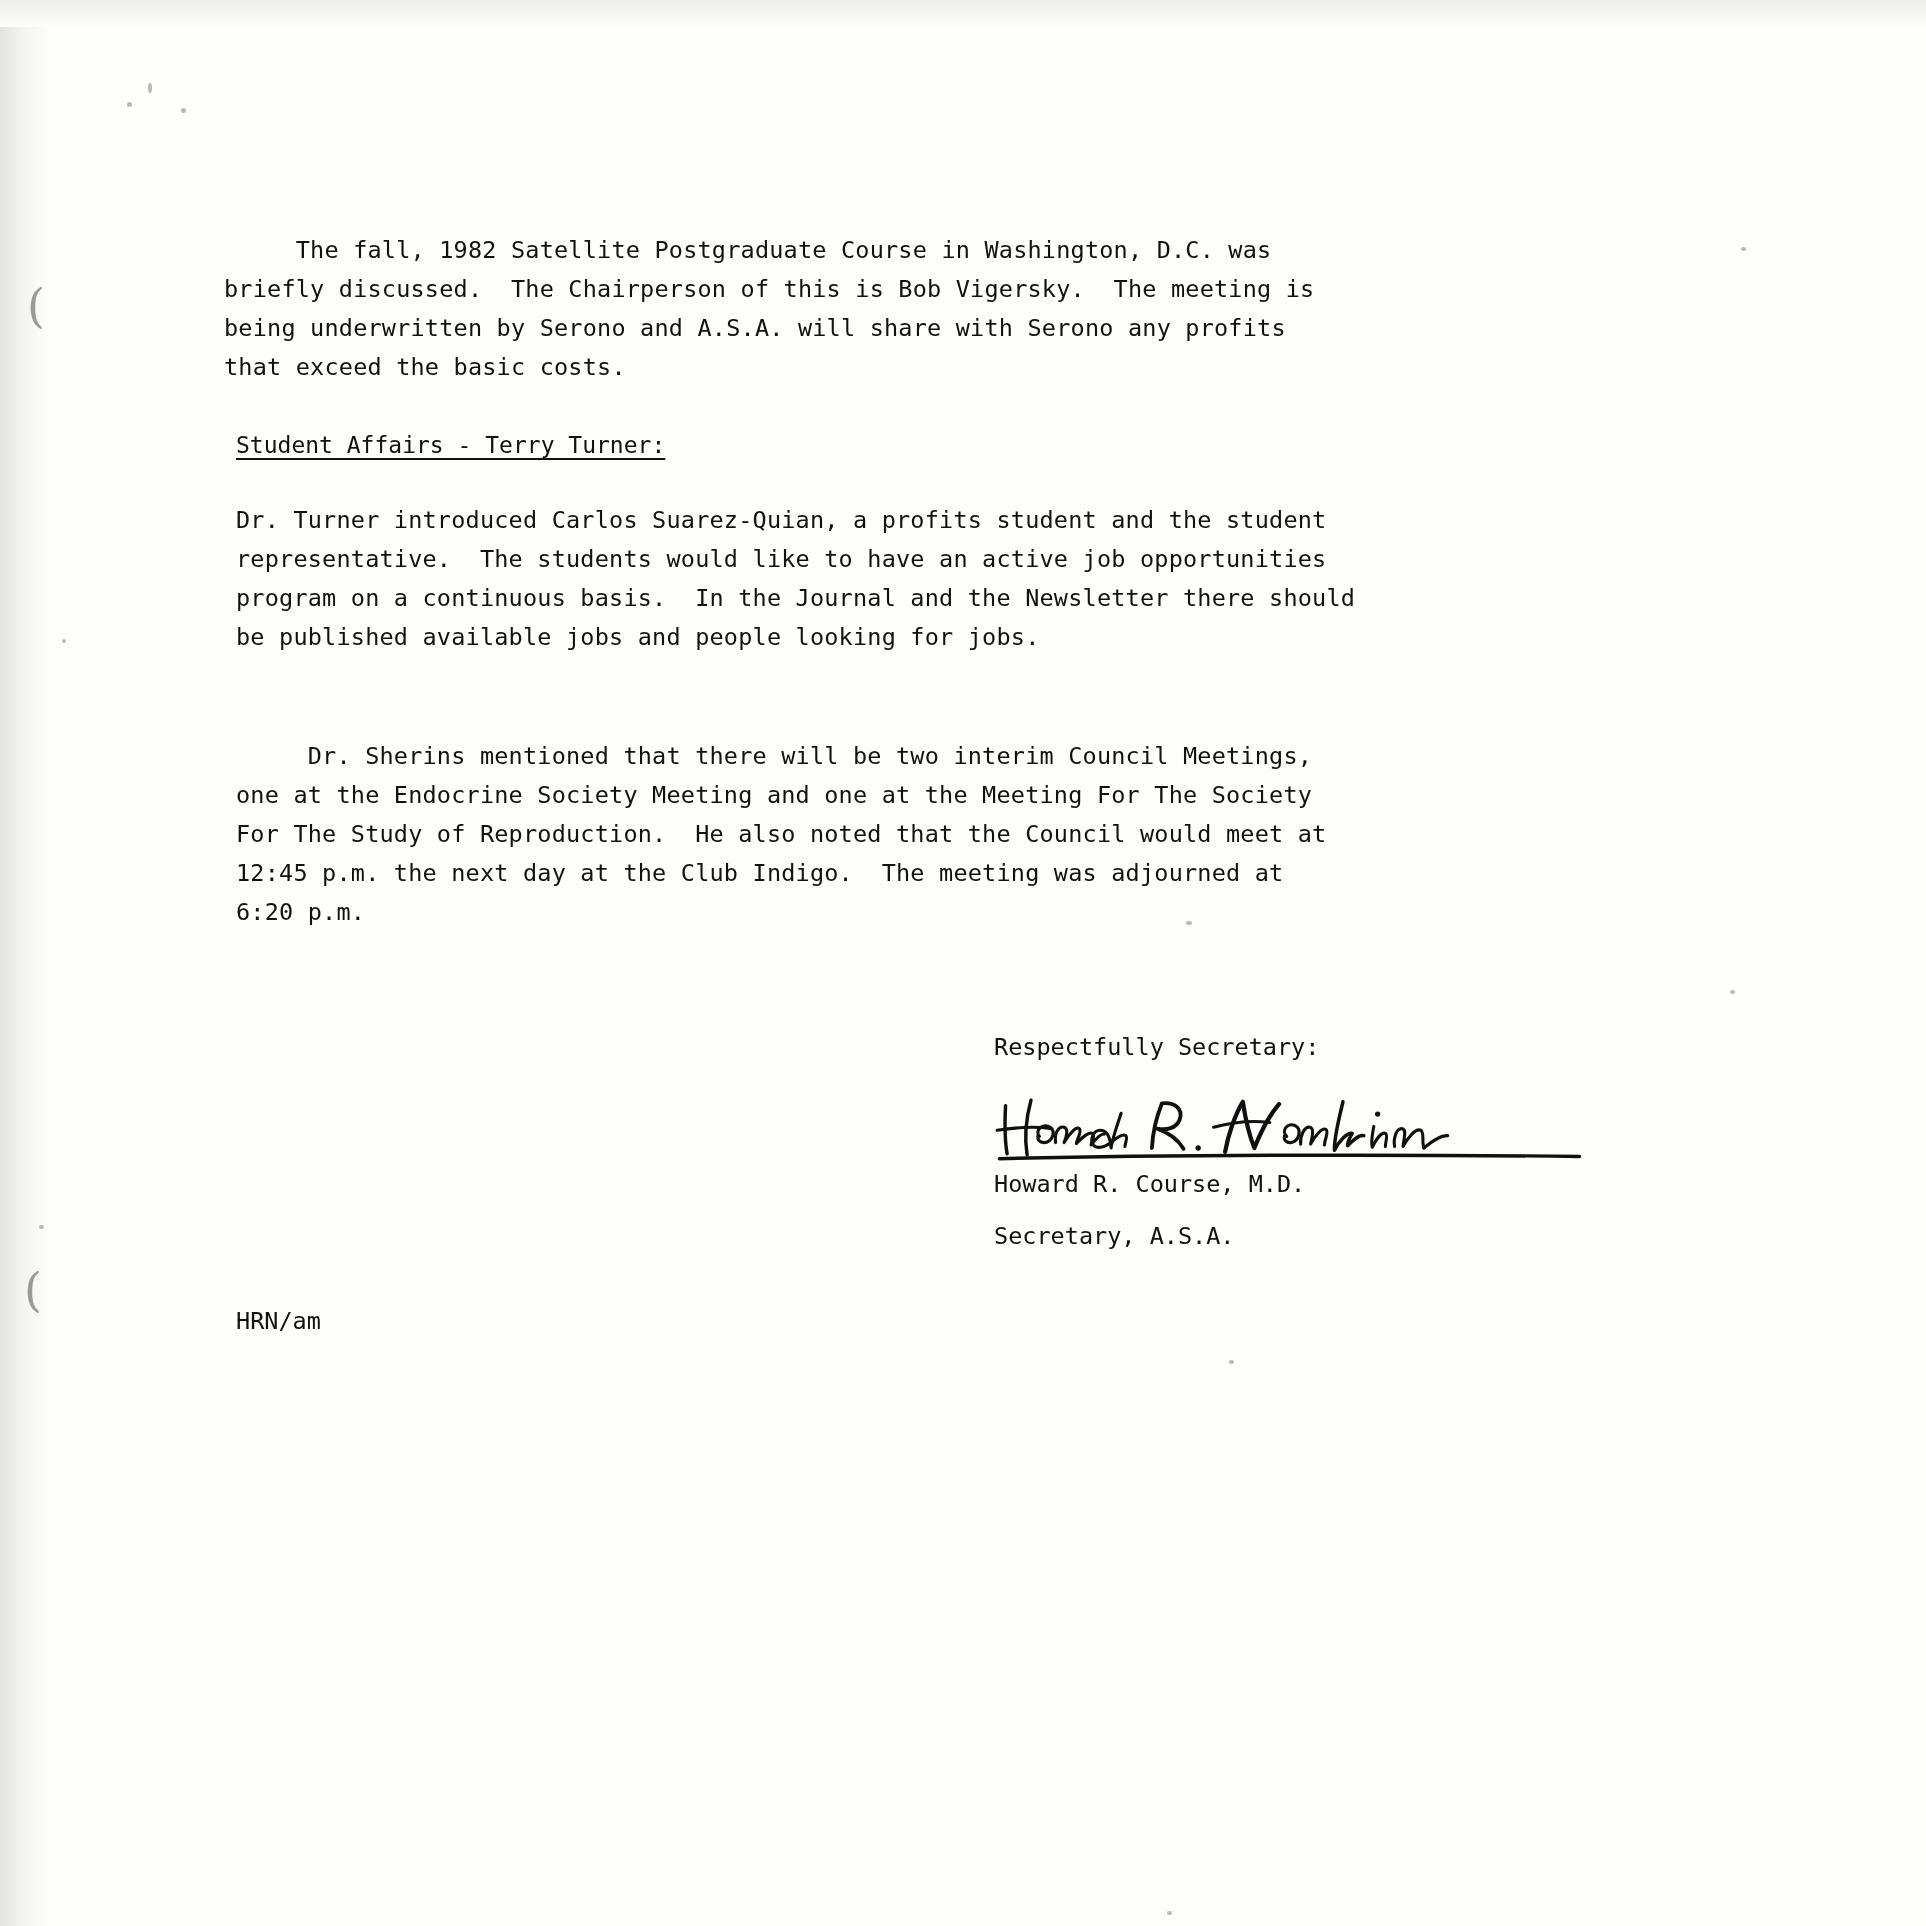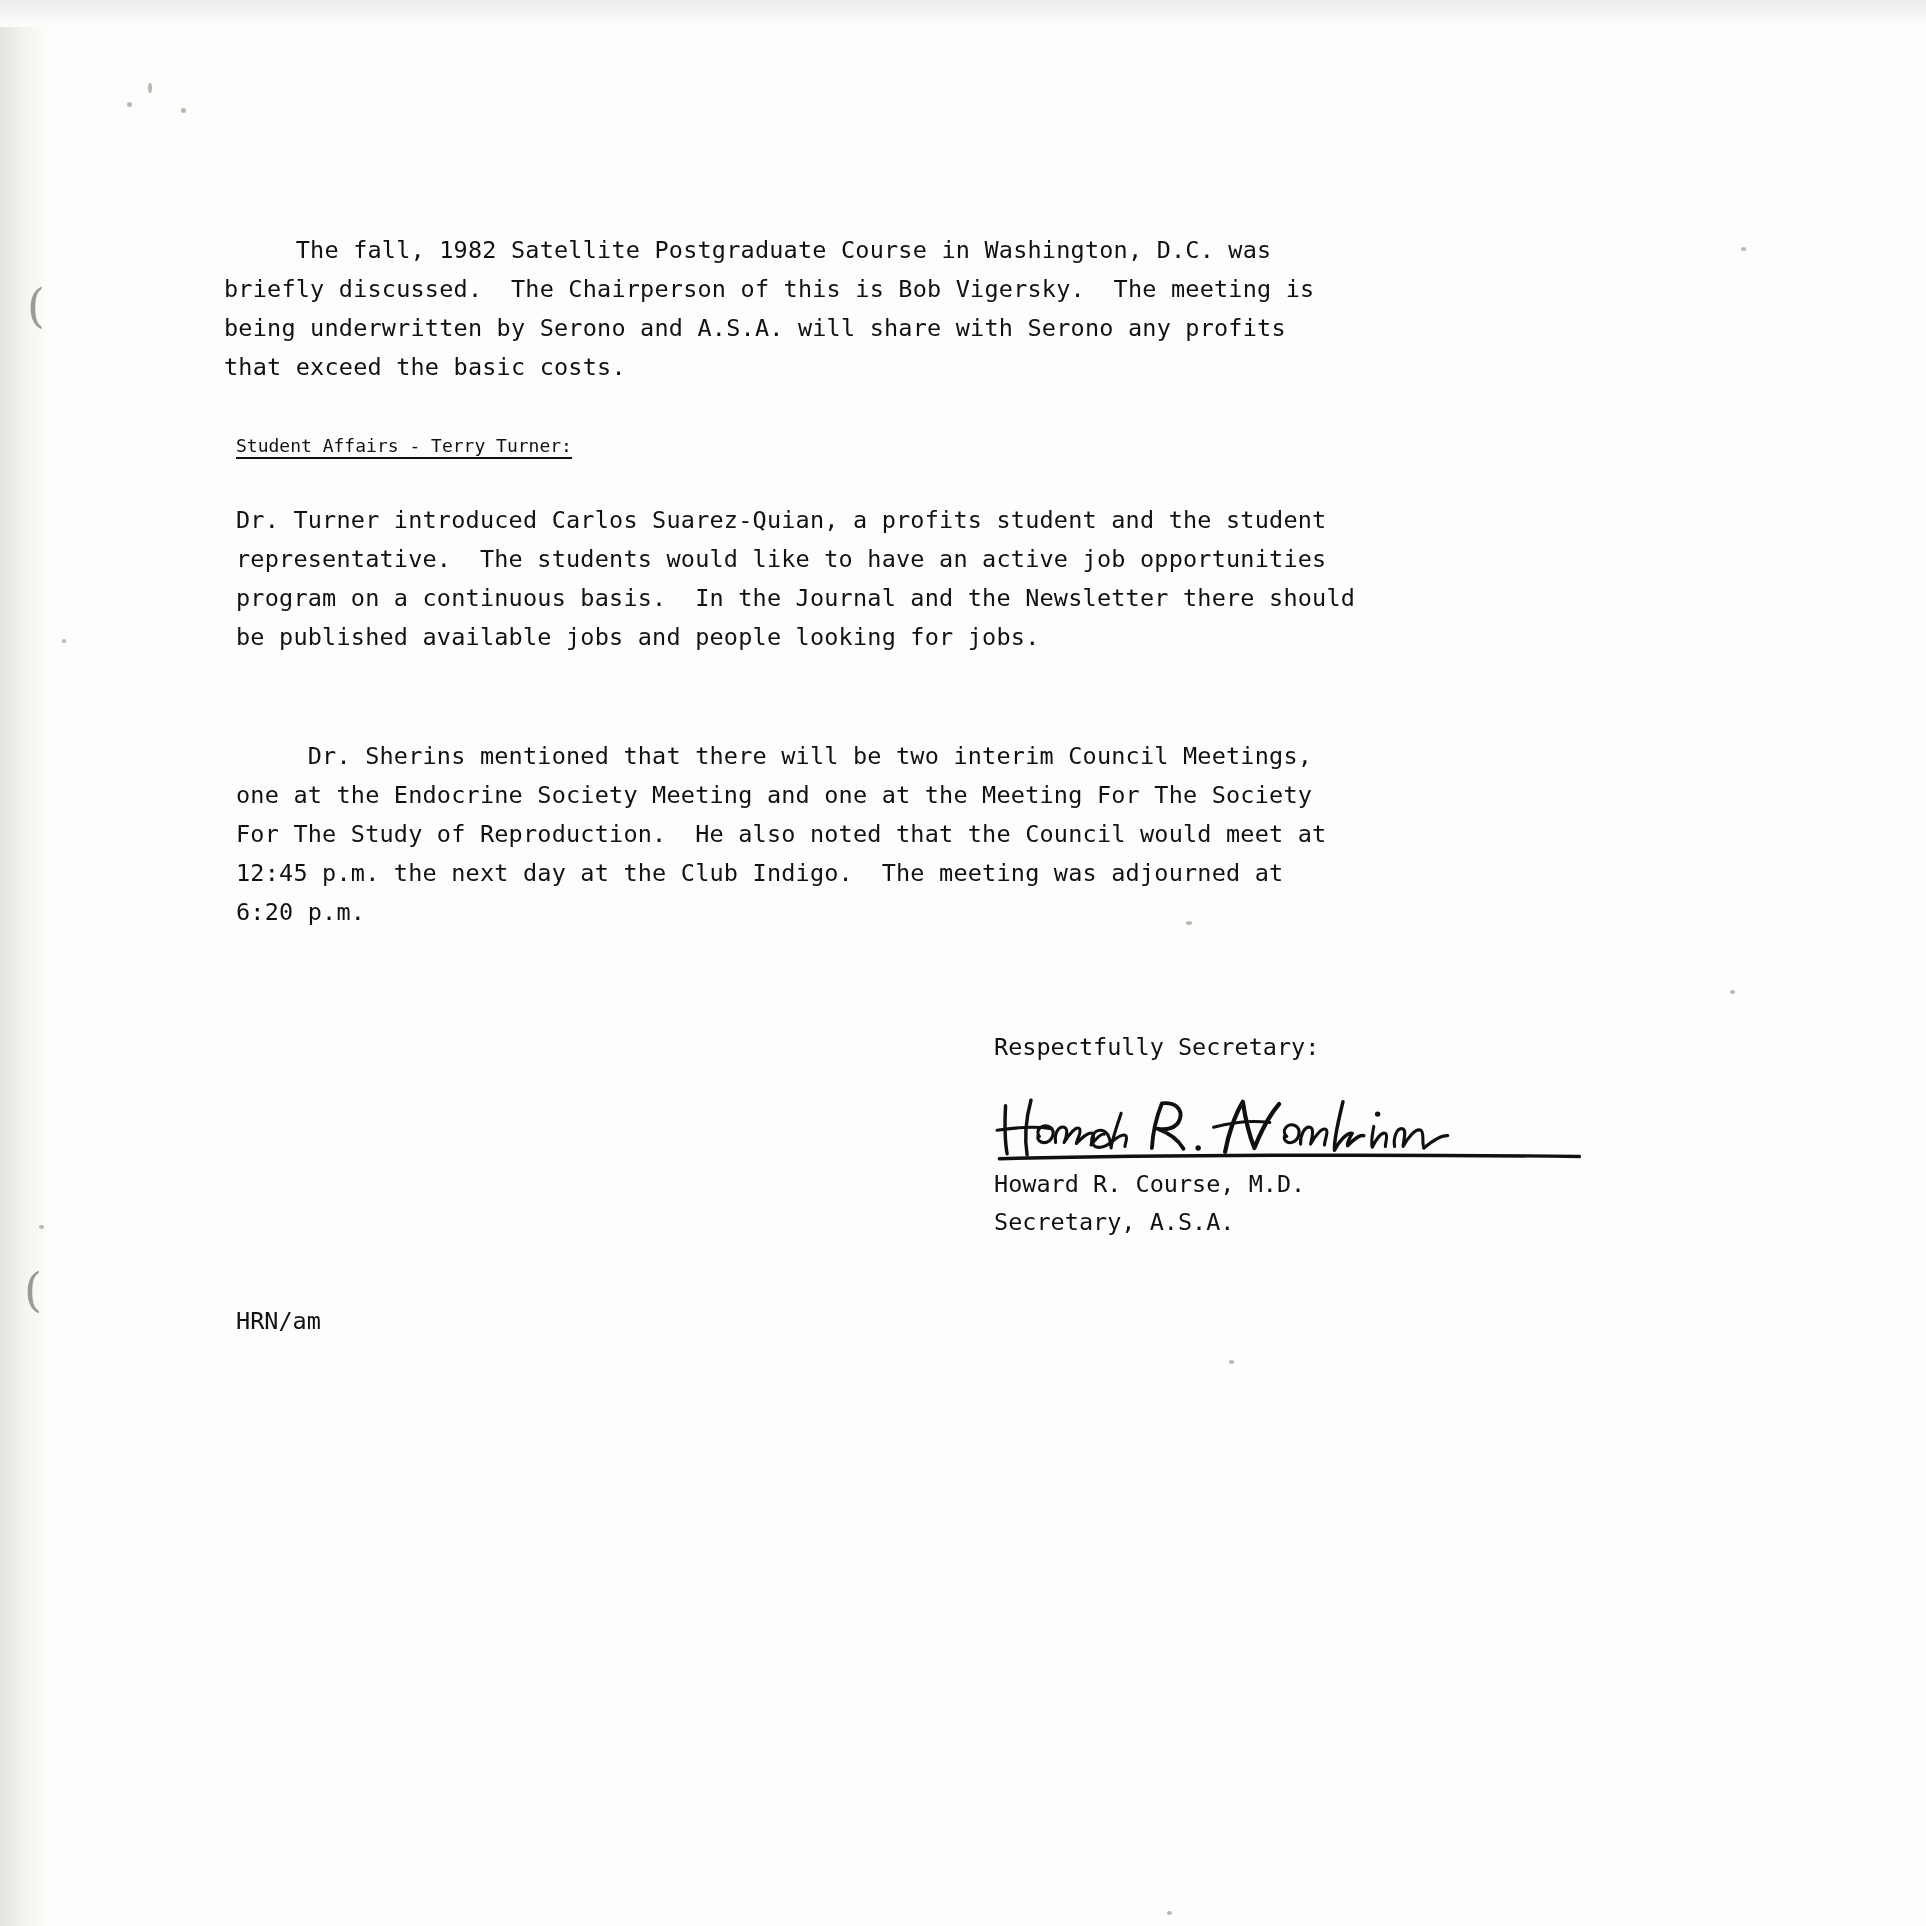--- a/index.html
+++ b/index.html
@@ -36,21 +36,21 @@
     line-height: 39px;
     letter-spacing: 0.2px;
     white-space: pre;
   }
 
   .para1 { left: 224px; top: 231px; }
   .heading {
     position: absolute;
     left: 236px;
     top: 426px;
-    font-size: 18px;
+    font-size: 23px;
     line-height: 39px;
     color: #111111;
     white-space: pre;
     text-decoration: underline;
     text-underline-offset: 4.6px;
     text-decoration-thickness: 1.5px;
   }
   .para2 { left: 236px; top: 501px; }
   .para3 { left: 236px; top: 693px; margin-top: 44px; }
 
@@ -180,19 +180,19 @@
           <path d="M1040 146 C 1036 122, 1046 98, 1060 100 C 1072 102, 1064 126, 1062 146 C 1074 124, 1094 98, 1108 104 C 1118 110, 1110 132, 1116 150" stroke-width="8"></path>
 
           <path d="M1116 150 C 1140 130, 1160 116, 1178 118" stroke-width="8"></path>
 
           <path d="M14 178 C 400 168, 1020 166, 1520 172" stroke-width="9"></path>
         </g>
       </svg>
     </div>
 
     <div class="sig-name">Howard R. Course, M.D.</div>
-    <div class="sig-name" style="margin-top:1px;">Secretary, A.S.A.</div>
+    <div class="sig-name" style="margin-top:15px;">Secretary, A.S.A.</div>
   </div>
 
   <div class="hrn">HRN/am</div>
 
 </div>
 
 
 </body></html>

